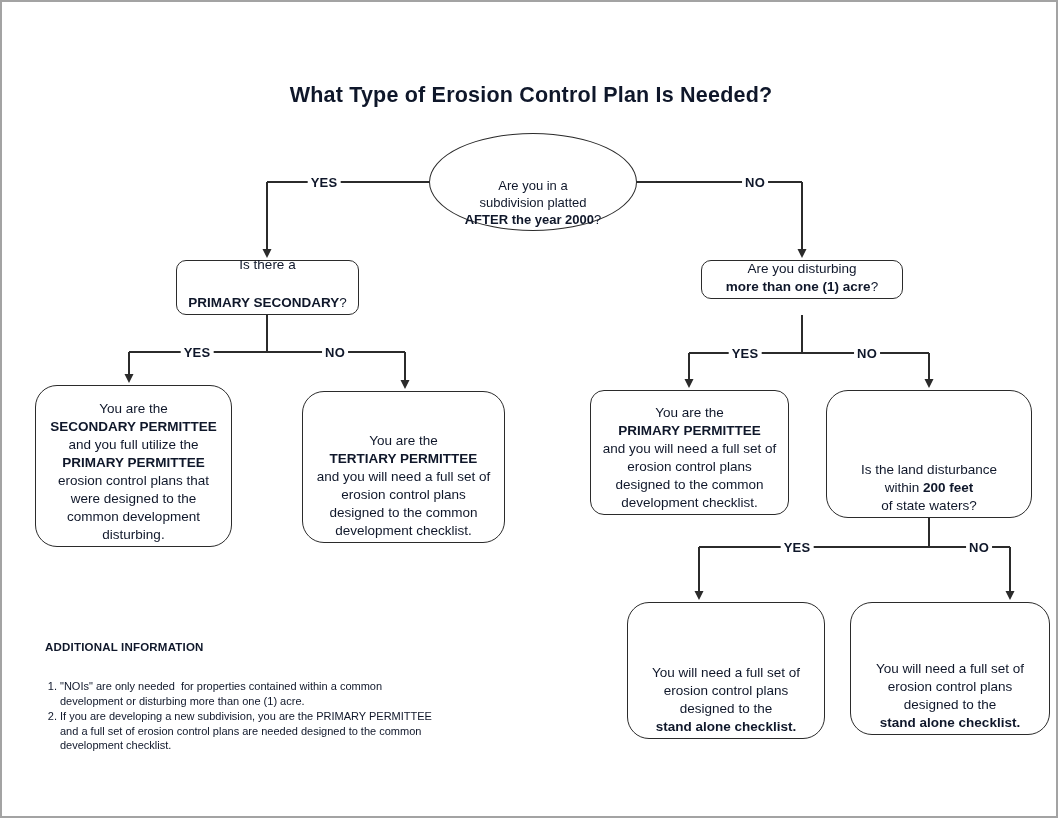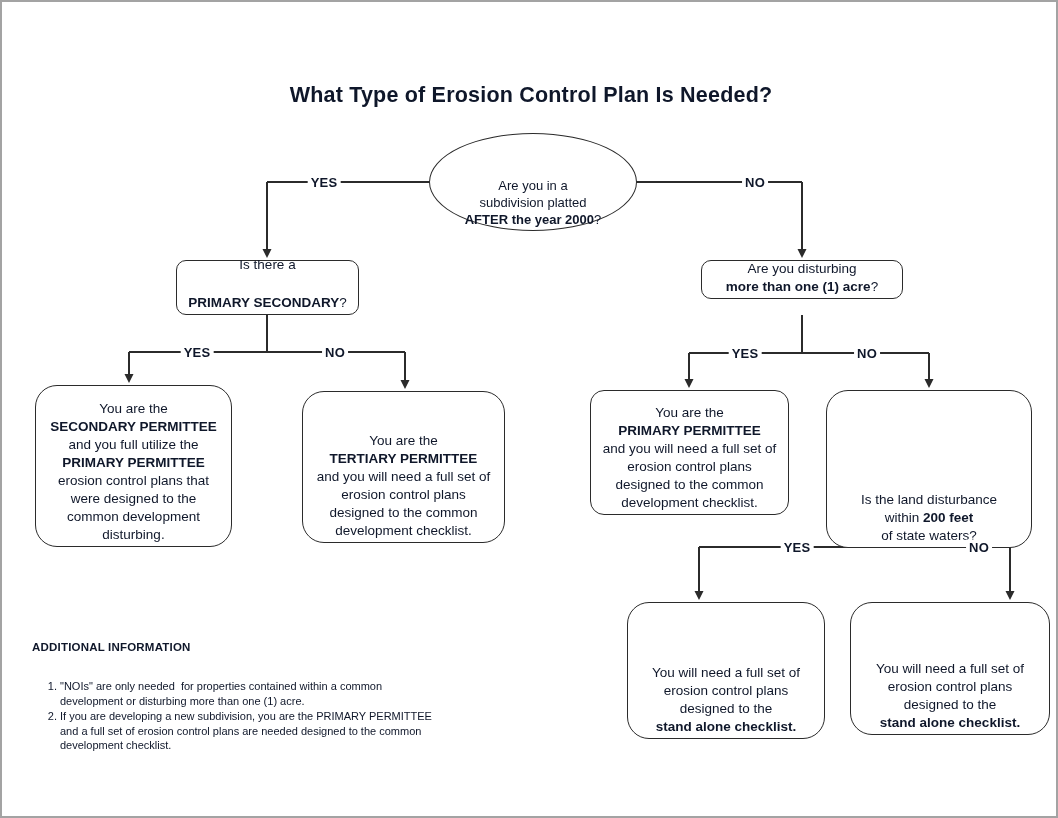--- a/index.html
+++ b/index.html
@@ -39,21 +39,21 @@
   .branch-label {
     position:absolute;
     transform:translate(-50%,-50%);
     background:#ffffff;
     padding:0 3px;
     font-size:13px; font-weight:bold;
     letter-spacing:0.2px;
     white-space:nowrap;
   }
   .addl-heading {
-    position:absolute; left:30px; top:639px;
+    position:absolute; left:43px; top:639px;
     font-size:11.5px; font-weight:bold; letter-spacing:0.2px;
   }
   .addl-list {
     position:absolute; left:42px; top:677px; width:470px;
     font-size:11px; line-height:14.6px;
     margin:0; padding-left:16px;
   }
   .addl-list li { white-space:pre-wrap; margin:0 0 1px 0; }
 </style>
 </head>
@@ -117,21 +117,21 @@
 
   <div class="node r14" style="left:588px; top:388px; width:199px; height:125px;">
       <div class="tline"><span>You are the</span></div>
       <div class="tline"><span class="b">PRIMARY PERMITTEE</span></div>
       <div class="tline"><span>and you will need a full set of</span></div>
       <div class="tline"><span>erosion control plans</span></div>
       <div class="tline"><span>designed to the common</span></div>
       <div class="tline"><span>development checklist.</span></div>
     </div>
 
-  <div class="node r22" style="left:824px; top:388px; width:206px; height:158px;">
+  <div class="node r22" style="left:824px; top:388px; width:206px; height:128px;">
       <div class="tline"><span>Is the land disturbance</span></div>
       <div class="tline"><span>within </span><span class="b">200 feet</span></div>
       <div class="tline"><span>of state waters?</span></div>
     </div>
 
   <div class="node r22" style="left:625px; top:600px; width:198px; height:137px;">
       <div class="tline"><span>You will need a full set of</span></div>
       <div class="tline"><span>erosion control plans</span></div>
       <div class="tline"><span>designed to the</span></div>
       <div class="tline"><span class="b">stand alone checklist.</span></div>

